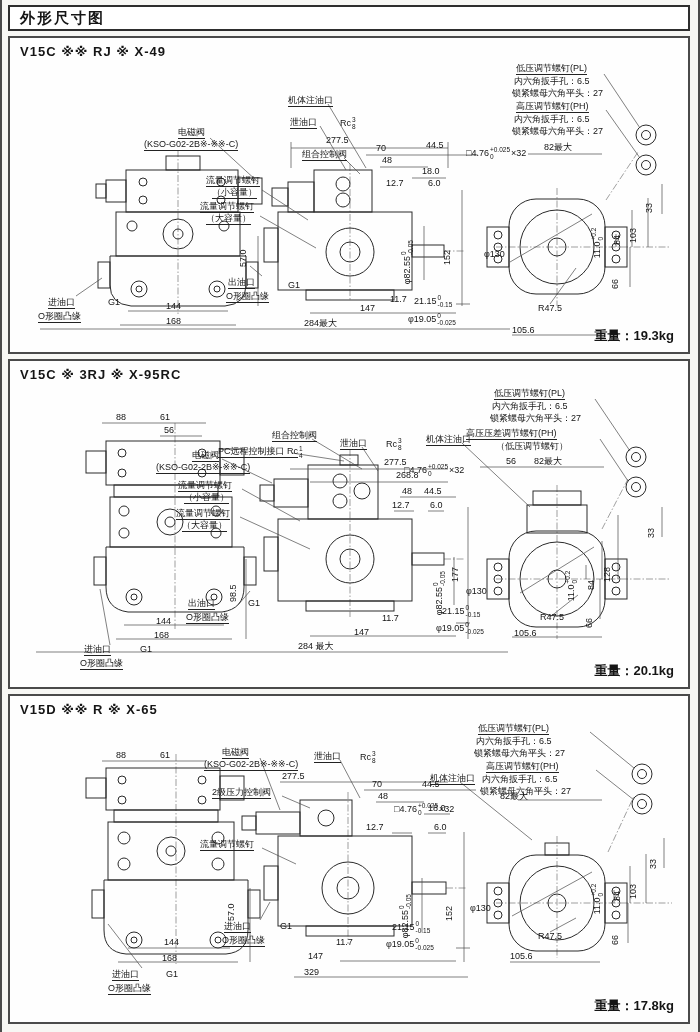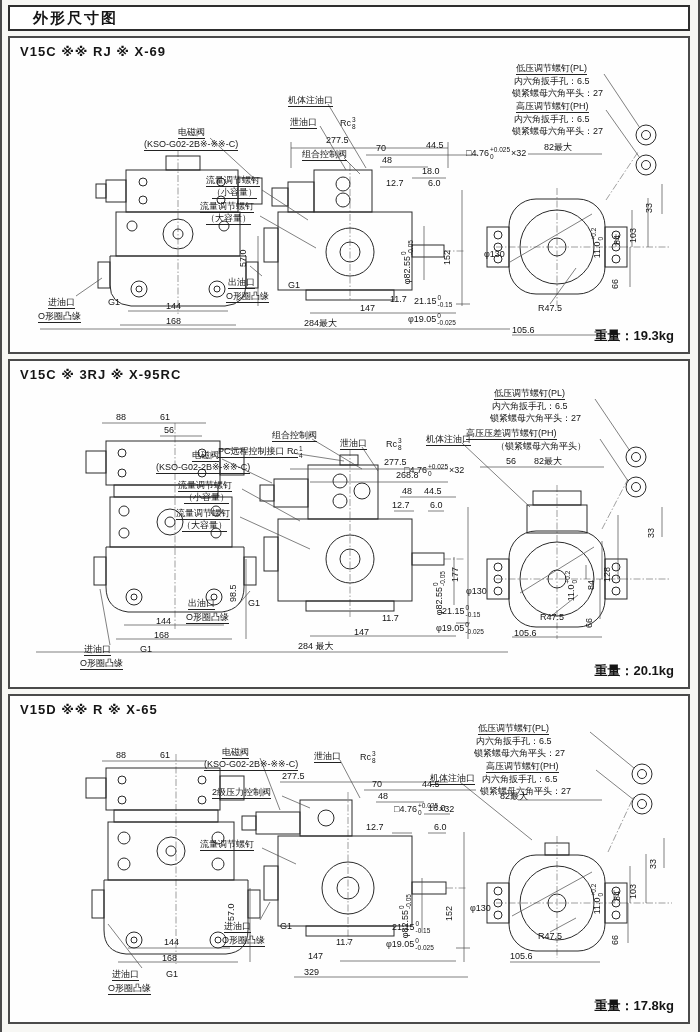--- a/index.html
+++ b/index.html
@@ -1,21 +1,21 @@
 <!DOCTYPE html>
 <html><head>
 <meta charset="utf-8">
 <style>
   html,body{margin:0;padding:0;}
   body{background:#e8e8e6;font-family:"Liberation Sans","DejaVu Sans",sans-serif;}
   *{box-sizing:border-box;}
   .page{position:relative;width:700px;height:1032px;background:#f7f7f4;color:#151515;
         border-left:2px solid #4a4a4a;border-right:2px solid #4a4a4a;overflow:hidden;}
   .title-box{position:absolute;left:6px;top:5px;width:682px;height:26px;background:#fff;
-        border:2px solid #2e2e2e;display:flex;align-items:center;padding-left:23px;}
+        border:2px solid #2e2e2e;display:flex;align-items:center;padding-left:10px;}
   .title-box .t{font-size:15px;font-weight:700;letter-spacing:2px;}
   .panel{position:absolute;left:6px;width:682px;background:#fefefe;border:2px solid #4a4a4a;}
   #p1{top:36px;height:318px;}
   #p2{top:359px;height:330px;}
   #p3{top:694px;height:330px;}
   .panel-title{position:absolute;left:10px;top:6px;font-size:13px;font-weight:700;letter-spacing:1px;}
   .weight{position:absolute;right:14px;bottom:7px;font-size:13px;font-weight:700;}
   .draw{position:absolute;left:0;top:0;}
   .ln{stroke:#2a2a2a;stroke-width:1;fill:none;}
   .d{stroke:#4a4a4a;stroke-width:.7;fill:none;}
@@ -305,21 +305,21 @@
         <div class="ann" style="left: 350px; top: 266px;">
           <span>147</span>
         </div>
         <div class="ann" style="left: 380px; top: 257px;">
           <span>11.7</span>
         </div>
         <div class="ann" style="left: 294px; top: 281px;">
           <span>284最大</span>
         </div>
       </div>
-    <div class="panel-title">V15C ※※ RJ ※ X-69</div>
+    <div class="panel-title">V15C ※※ RJ ※ X-49</div>
     <div class="weight">重量：19.3kg</div>
   </div>
 
   <div class="panel" id="p2">
     <svg class="draw" width="678" height="326" viewBox="0 0 678 326">
       <g class="cl">
         <line x1="165" y1="62" x2="165" y2="268"></line>
         <line x1="340" y1="88" x2="340" y2="256"></line>
         <line x1="434" y1="198" x2="454" y2="198"></line>
         <line x1="547" y1="124" x2="547" y2="278"></line>
@@ -516,21 +516,21 @@
         <div class="ann" style="left: 482px; top: 41px;">
           <span>内六角扳手孔：6.5</span>
         </div>
         <div class="ann" style="left: 480px; top: 53px;">
           <span>锁紧螺母六角平头：27</span>
         </div>
         <div class="ann lbl" style="left: 456px; top: 68px;">
           <span>高压压差调节螺钉(PH)</span>
         </div>
         <div class="ann" style="left: 486px; top: 81px;">
-          <span>（锁紧螺母六角平头）</span>
+          <span>（低压调节螺钉）</span>
         </div>
         <div class="ann vert" style="left: 646px; top: 168px;">
           <span>33</span>
         </div>
         <div class="ann vert" style="left: 450px; top: 212px;">
           <span>177</span>
         </div>
         <div class="ann vert" style="left: 228px; top: 232px;">
           <span>98.5</span>
         </div>

